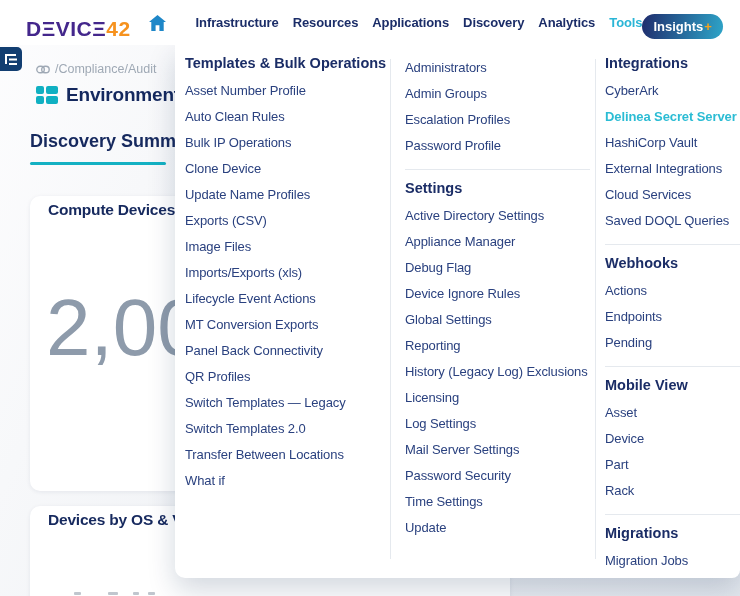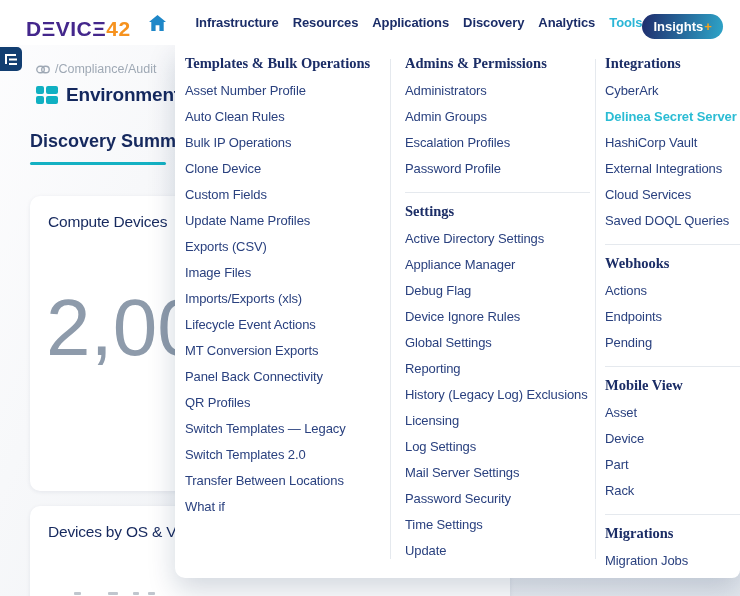--- a/index.html
+++ b/index.html
@@ -31,34 +31,34 @@
   .title-row { position:absolute; left:36px; top:84px; display:flex; align-items:center; gap:8px; z-index:10; }
   .title-icon { display:grid; grid-template-columns:8px 12px; grid-template-rows:8px 8px; gap:2px; }
   .title-icon div { background:#10b0c2; border-radius:2px; }
   .page-title { font-size:19px; font-weight:800; color:#14285e; letter-spacing:-.2px; white-space:nowrap; }
   .tab { position:absolute; left:30px; top:131px; font-size:18px; font-weight:700; color:#16295e; z-index:10; cursor:pointer; white-space:nowrap; }
   .tab-underline { position:absolute; left:30px; top:162px; width:136px; height:3px; background:#14b1c3; border-radius:2px; z-index:10; }
 
   .card { position:absolute; left:30px; width:480px; background:#ffffff; border-radius:10px; box-shadow:0 1px 4px rgba(20,40,80,.08); z-index:5; }
   .card-compute { top:196px; height:295px; }
   .card-os { top:506px; height:120px; }
-  .card-title { position:absolute; left:18px; top:17px; font-size:15.5px; font-weight:400; color:#16295e; letter-spacing:-.2px; white-space:nowrap; }
+  .card-title { position:absolute; left:18px; top:5px; font-size:15.5px; font-weight:700; color:#16295e; letter-spacing:-.2px; white-space:nowrap; }
   .big-number { position:absolute; left:16px; top:92px; font-size:80px; line-height:1; font-weight:400; color:#8e9bab; white-space:nowrap; }
   .chart-fragment { position:absolute; top:86px; height:3px; background:#8c98a6; opacity:.55; border-radius:1px; }
 
   
   .menu-panel { position:absolute; left:175px; top:45px; width:565px; height:533px; background:#ffffff;
     border-radius:0 0 8px 10px; box-shadow:0 12px 28px rgba(13,38,76,.18); z-index:50; }
   .v-divider { position:absolute; top:14px; height:500px; width:1px; background:#e5e9ee; }
   .v-div-1 { left:215px; } .v-div-2 { left:420px; }
   .menu-col { position:absolute; top:10px; }
   .col-1 { left:10px;  width:200px; }
   .col-2 { left:230px; width:185px; }
   .col-3 { left:430px; width:290px; }
-  .menu-header { font-size:14.5px; line-height:17px; font-weight:700; color:#1b2d66; margin:0 0 6px; white-space:nowrap;font-family:Liberation Serif, serif; }
+  .menu-header { font-size:14.5px; line-height:17px; font-weight:700; color:#1b2d66; margin:0 0 6px; white-space:nowrap; }
   .menu-item { font-size:13px; line-height:16px; padding:5px 0; font-weight:500; color:#2a417f; letter-spacing:-.1px; white-space:nowrap; cursor:pointer; }
   .menu-item.accent { color:#2bbcd4; font-weight:700; }
   .menu-divider { height:1px; background:#e5e9ee; margin:10px 0; }
 </style>
 </head>
 <body>
 
 <div class="navbar">
   <div class="logo">
     <span class="lg-main">DΞVICΞ</span><span class="lg-num">42</span>
@@ -125,36 +125,34 @@
 
 <div class="menu-panel" id="menuPanel">
   <div class="v-divider v-div-1"></div>
   <div class="v-divider v-div-2"></div>
 <div class="menu-col col-1">
       <div class="menu-header">Templates &amp; Bulk Operations</div>
       <div class="menu-item">Asset Number Profile</div>
       <div class="menu-item">Auto Clean Rules</div>
       <div class="menu-item">Bulk IP Operations</div>
       <div class="menu-item">Clone Device</div>
-      <div class="menu-item">Custom Fields</div>
       <div class="menu-item">Update Name Profiles</div>
       <div class="menu-item">Exports (CSV)</div>
       <div class="menu-item">Image Files</div>
       <div class="menu-item">Imports/Exports (xls)</div>
       <div class="menu-item">Lifecycle Event Actions</div>
       <div class="menu-item">MT Conversion Exports</div>
       <div class="menu-item">Panel Back Connectivity</div>
       <div class="menu-item">QR Profiles</div>
       <div class="menu-item">Switch Templates — Legacy</div>
       <div class="menu-item">Switch Templates 2.0</div>
       <div class="menu-item">Transfer Between Locations</div>
       <div class="menu-item">What if</div>
     </div>
     <div class="menu-col col-2">
-      <div class="menu-header">Admins &amp; Permissions</div>
       <div class="menu-item">Administrators</div>
       <div class="menu-item">Admin Groups</div>
       <div class="menu-item">Escalation Profiles</div>
       <div class="menu-item">Password Profile</div>
       <div class="menu-divider"></div>
       <div class="menu-header">Settings</div>
       <div class="menu-item">Active Directory Settings</div>
       <div class="menu-item">Appliance Manager</div>
       <div class="menu-item">Debug Flag</div>
       <div class="menu-item">Device Ignore Rules</div>

